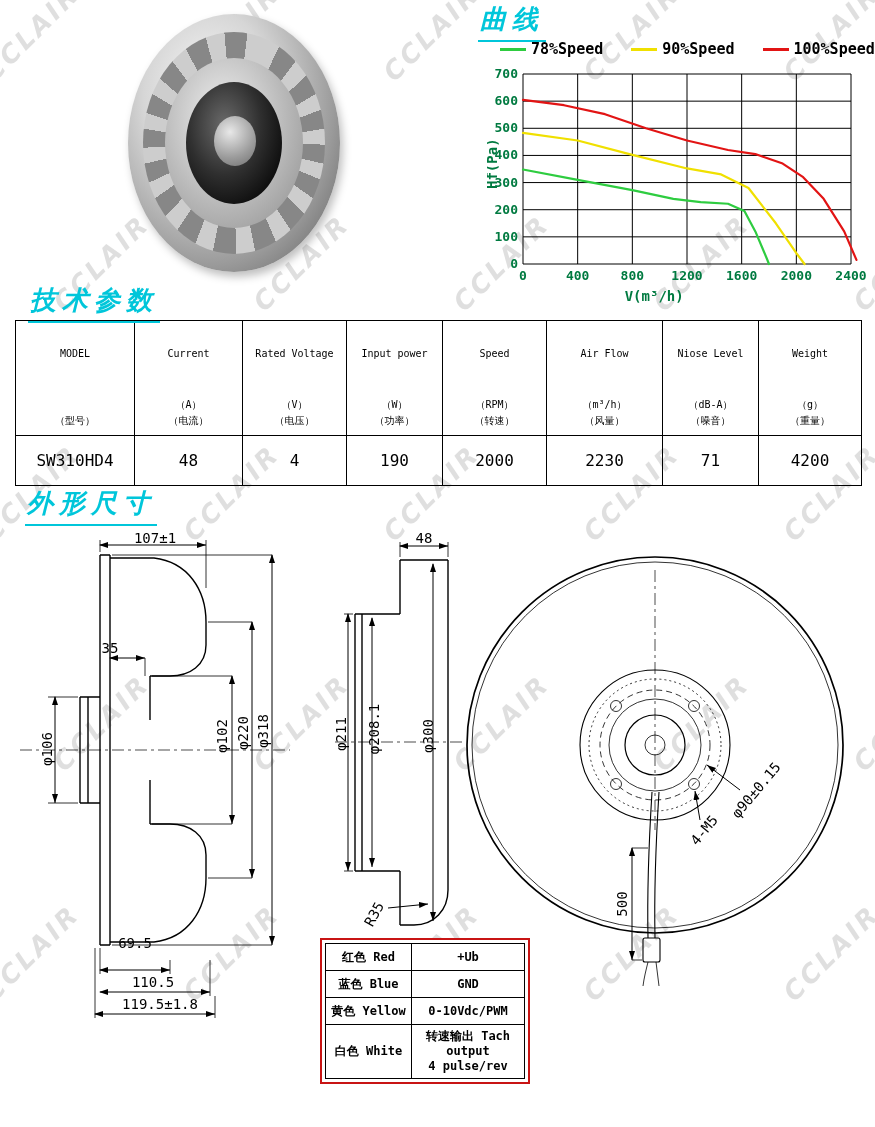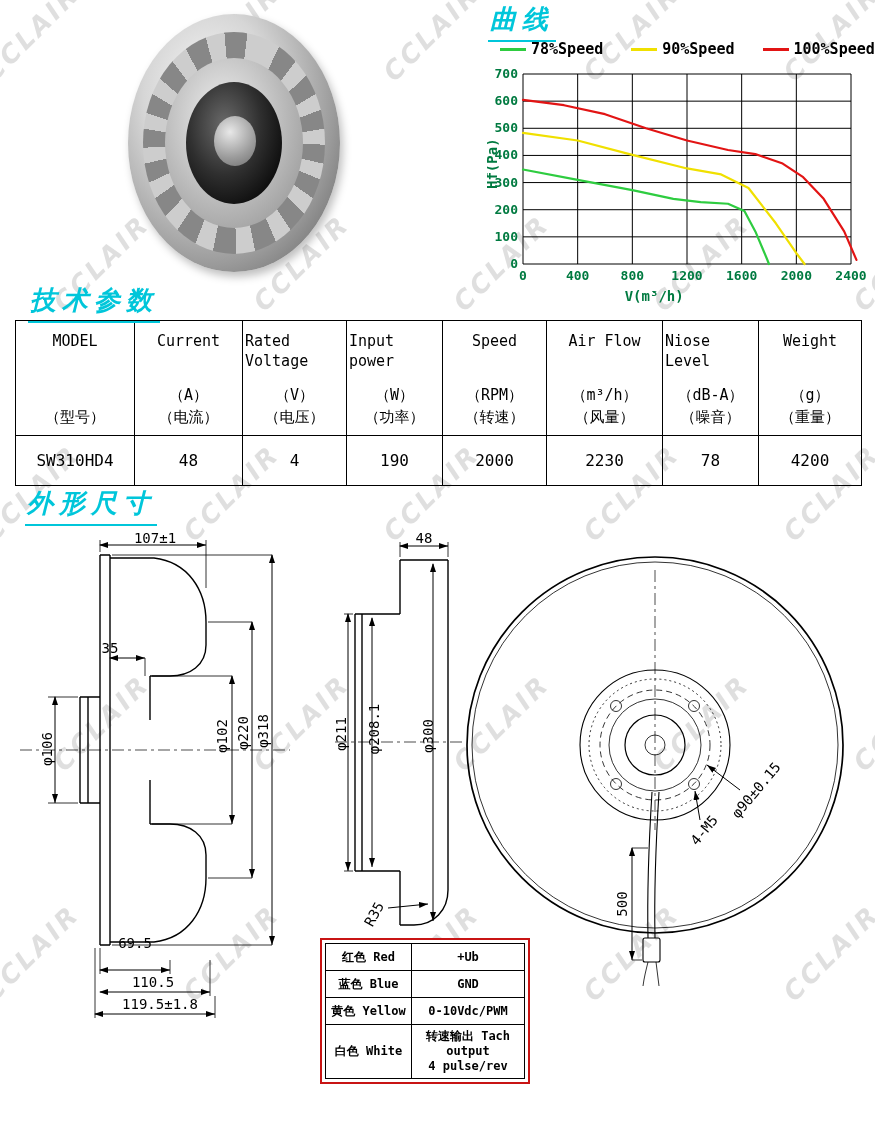--- a/index.html
+++ b/index.html
@@ -37,21 +37,21 @@
   .chart-wrap{position:absolute;left:487px;top:58px;z-index:2}
   .chart-wrap text{font-family:"DejaVu Sans Mono",monospace;font-weight:bold;fill:#007a40}
   .chart-wrap text.tick{font-size:13px}
   .chart-wrap text.axis{font-size:14px}
   
   .spec-table{position:absolute;left:15px;top:320px;width:847px;border:1px solid #000;z-index:2}
   .spec-row{display:grid;grid-template-columns:118px 108px 104px 96px 104px 116px 96px 103px}
   .spec-row .cell{border-left:1px solid #000}
   .spec-row .cell:first-child{border-left:none}
   .spec-row.header .cell{height:114px;display:flex;flex-direction:column;align-items:center;
-      padding:10px 2px 8px;font-size:15px;line-height:1.35}
+      text-align:center;padding:26px 2px 8px;font-size:10px;line-height:1.35}
   .th-en{flex:1;white-space:pre-wrap}
   .th-unit{margin-bottom:2px}
   .spec-row.values .cell{height:50px;display:flex;align-items:center;justify-content:center;
       font-size:16px;border-top:1px solid #000}
   
   .drawings{position:absolute;left:0;top:530px;width:875px;height:597px;z-index:2}
   .drawings svg{position:absolute;left:0;top:0}
   .ol{stroke:#000;stroke-width:1.4;fill:none}
   .tn{stroke:#000;stroke-width:.8;fill:none}
   .cl{stroke:#000;stroke-width:.7;fill:none;stroke-dasharray:12 4 3 4}
@@ -104,21 +104,21 @@
     </div>
 
   <div class="photo">
     <div class="ph-outer"></div>
     <div class="ph-blades"></div>
     <div class="ph-mid"></div>
     <div class="ph-dark"></div>
     <div class="ph-hub"></div>
   </div>
 
-  <div class="section-title" style="left:488px;top:2px">曲线</div>
+  <div class="section-title" style="left:478px;top:2px">曲线</div>
   <div class="legend">
       <span class="lg-item">
         <span class="dash" style="background: rgb(46, 204, 64);"></span>
         <span>78%Speed</span>
       </span>
       <span class="lg-item">
         <span class="dash" style="background: rgb(240, 224, 0);"></span>
         <span>90%Speed</span>
       </span>
       <span class="lg-item">
@@ -208,21 +208,21 @@
           <div class="th-cn">（重量）</div>
         </div>
       </div>
     <div class="spec-row values">
         <div class="cell td">SW310HD4</div>
         <div class="cell td">48</div>
         <div class="cell td">4</div>
         <div class="cell td">190</div>
         <div class="cell td">2000</div>
         <div class="cell td">2230</div>
-        <div class="cell td">78</div>
+        <div class="cell td">71</div>
         <div class="cell td">4200</div>
       </div>
   </div>
 
   <div class="section-title" style="left:25px;top:486px">外形尺寸</div>
 
   <div class="drawings">
     <svg width="875" height="597" viewBox="0 0 875 597">
       <defs>
         <marker id="ae" markerWidth="10" markerHeight="8" refX="9" refY="3" orient="auto">

